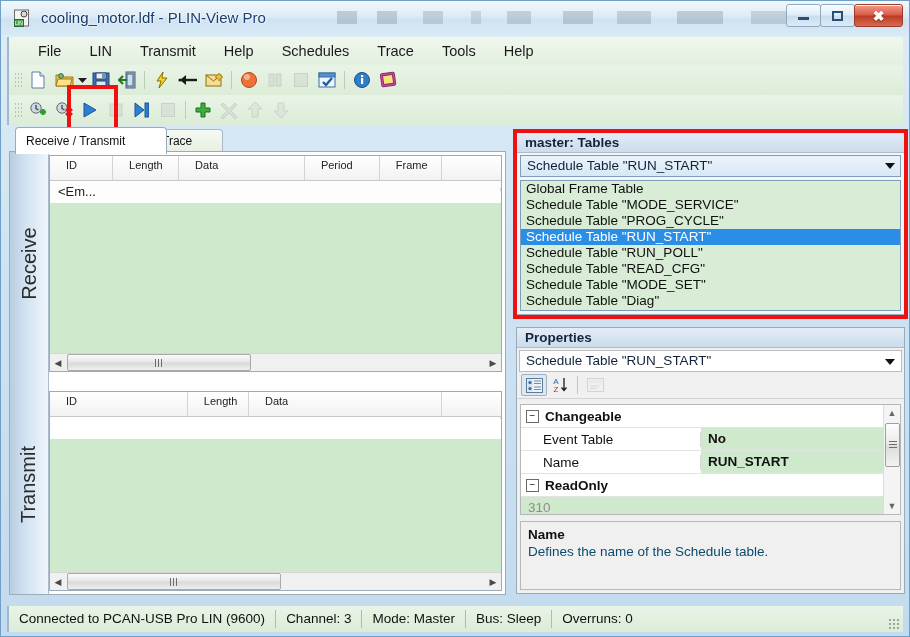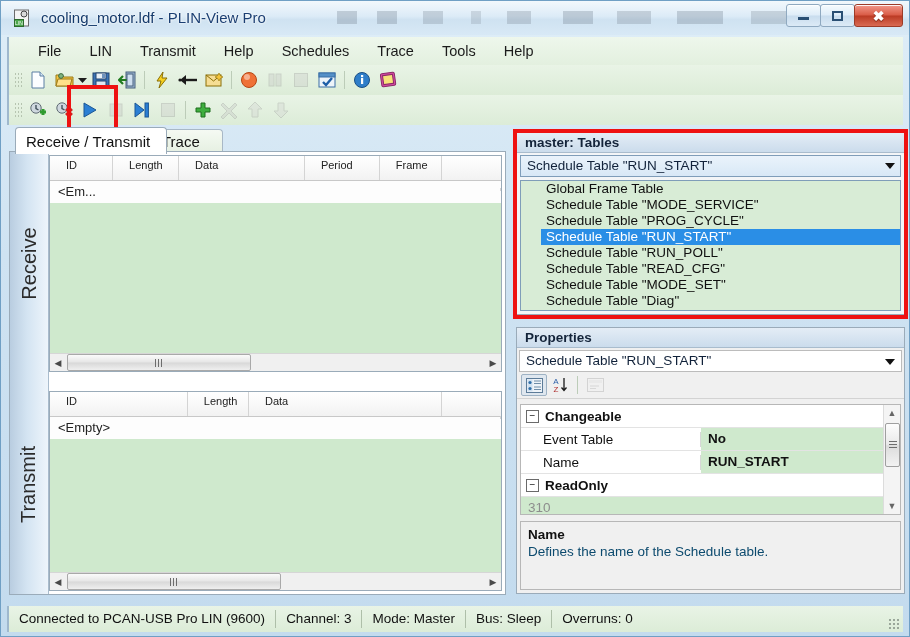--- a/index.html
+++ b/index.html
@@ -83,21 +83,21 @@
     background-size:3px 4px;background-position:2px 1px;}
   .tbtn{width:26px;height:24px;display:flex;align-items:center;justify-content:center;position:relative;}
   .tsep{width:1px;height:18px;background:#bcccb8;margin:0 4px;}
   .disabled{opacity:.33;filter:grayscale(1);}
   
   .redbox{position:absolute;border:4px solid #ee1111;box-sizing:border-box;pointer-events:none;}
   
   .tabstrip{position:absolute;left:8px;top:126px;width:496px;height:24px;}
   .tab{
     position:absolute;top:2px;height:22px;padding:0 10px;
-    display:flex;align-items:center;font-size:15px;color:#111;
+    display:flex;align-items:center;font-size:12px;color:#111;
     border:1px solid #a8b8c6;border-bottom:none;
     border-radius:4px 4px 0 0;
     background:linear-gradient(180deg,#f5faf3 0%,#e6f0e2 100%);
   }
   .tab.active{
     top:0;height:26px;background:#ffffff;border-color:#9aabb9;z-index:3;
   }
   
   .leftpane{position:absolute;left:8px;top:150px;width:497px;height:444px;background:#ffffff;
     border:1px solid #9aabb9;box-sizing:border-box;}
@@ -139,21 +139,21 @@
     border-bottom:1px solid #a9bccd;
     font-weight:bold;font-size:13.5px;color:#14243a;padding:2px 0 0 8px;box-sizing:border-box;}
   .combo{position:relative;height:22px;margin:2px 3px 0 3px;
     border:1px solid #7f9db9;background:linear-gradient(180deg,#eaf3fb 0%,#d8e8f6 100%);
     box-sizing:border-box;}
   .combo .val{padding:2px 0 0 6px;font-size:13.5px;color:#11223a;white-space:nowrap;}
   .combo .arrow{position:absolute;right:5px;top:7px;width:0;height:0;
     border-left:5px solid transparent;border-right:5px solid transparent;border-top:6px solid #111;}
   .droplist{position:absolute;left:3px;right:3px;top:47px;bottom:3px;
     background:#d8ecd6;border:1px solid #7f9db9;box-sizing:border-box;overflow:hidden;}
-  .dropitem{height:16px;padding:0 0 0 5px;font-size:13.5px;color:#101010;white-space:nowrap;line-height:16px;margin-left:20px;}
+  .dropitem{height:16px;padding:0 0 0 5px;font-size:13.5px;color:#101010;white-space:nowrap;line-height:16px;}
   .dropitem.sel{background:#2a8ee6;color:#ffffff;}
   .props-panel{position:absolute;left:515px;top:326px;width:389px;height:267px;
     background:#f0f0f0;border:1px solid #9aabb9;box-sizing:border-box;}
   .props-combo{position:relative;height:22px;margin:2px 2px 0 2px;background:#ffffff;
     border:1px solid #bcbcbc;box-sizing:border-box;}
   .props-combo .val{padding:2px 0 0 6px;font-size:13.5px;color:#11223a;white-space:nowrap;}
   .props-tb{height:26px;display:flex;align-items:center;padding-left:4px;border-bottom:1px solid #d3d3d3;}
   .pbtn{width:26px;height:22px;display:flex;align-items:center;justify-content:center;}
   .pbtn.pressed{background:#dfe7ef;border:1px solid #9eb2c4;border-radius:2px;box-sizing:border-box;}
   .pgrid{position:absolute;left:3px;right:3px;top:76px;height:111px;
@@ -430,21 +430,20 @@
     <div class="vlabel" style="top:222px;height:220px;">
       <span>Transmit</span>
     </div>
     <div class="grid" style="left:39px;top:239px;right:3px;height:200px;">
       <div class="ghead">
         <div style="width:140px;">ID</div>
         <div style="width:62px;">Length</div>
         <div style="width:196px;">Data</div>
         <div style="width:60px;margin-top:24px;">Cou</div>
       </div>
-      <div class="growempty">&lt;Empty&gt;</div>
       <div class="gbody"></div>
       <div class="hscroll">
         <div class="sb-arrow">◀</div>
         <div class="sb-thumb" style="width:212px;">
             <div class="sb-grip"></div>
           </div>
         <div class="sb-track"></div>
         <div class="sb-arrow">▶</div>
       </div>
     </div>

